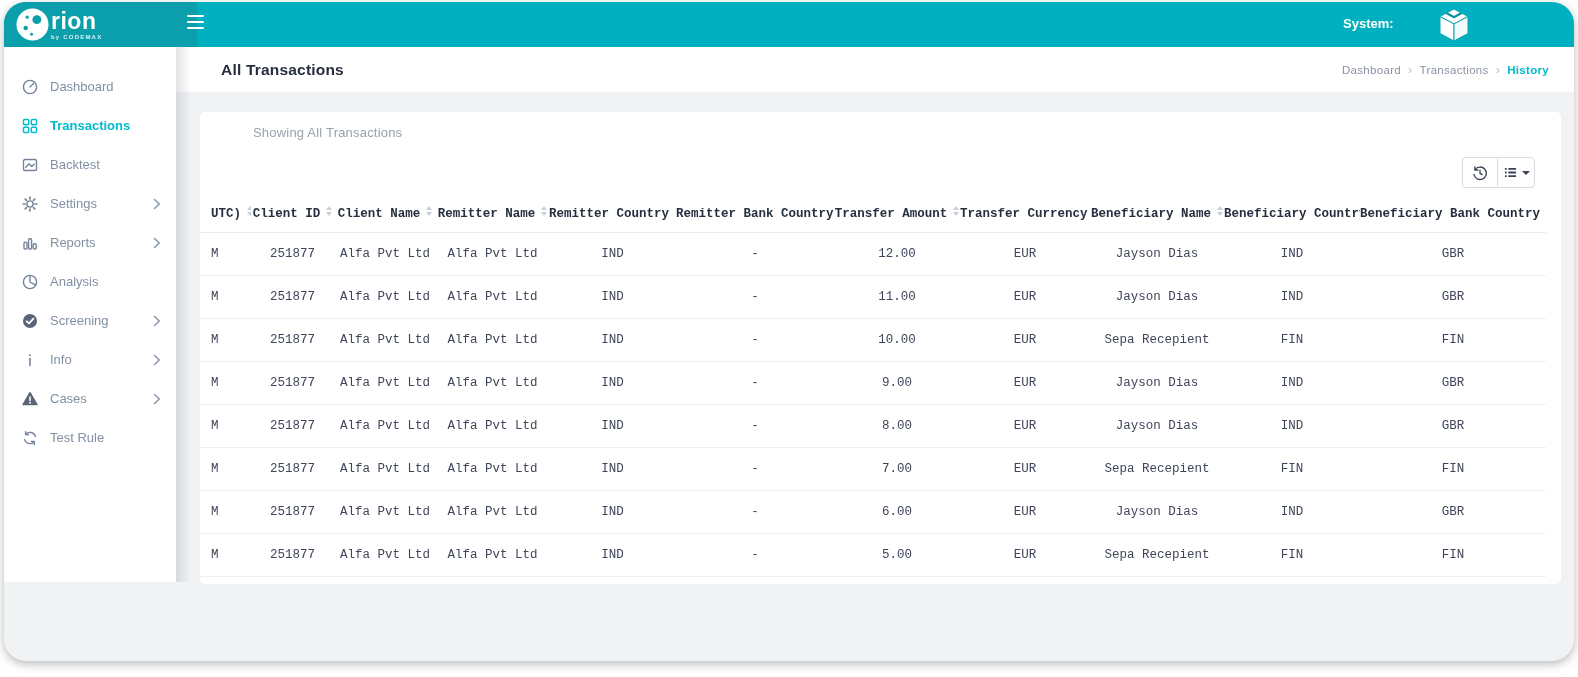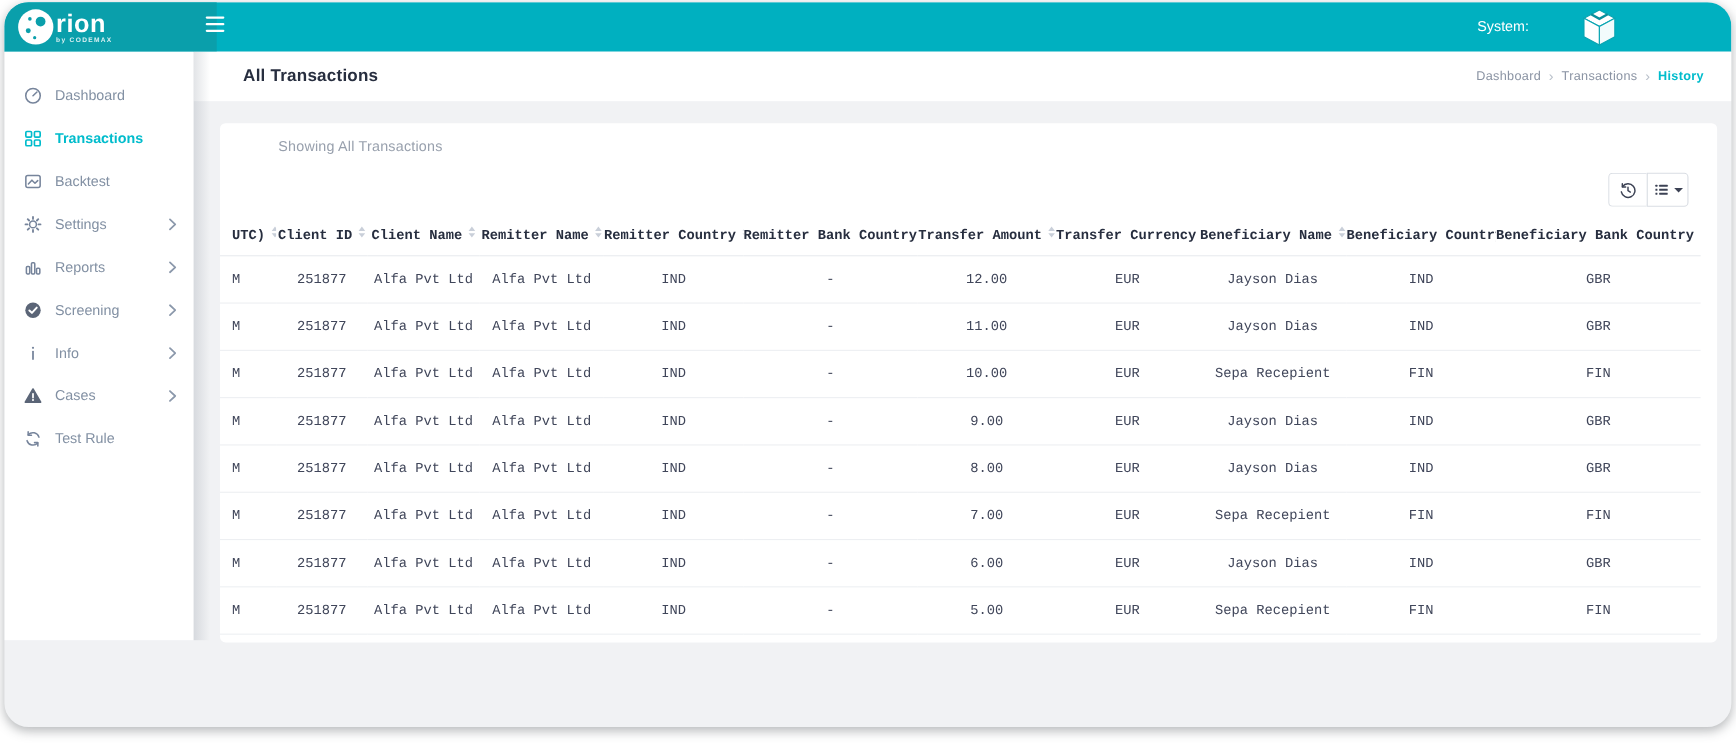--- a/index.html
+++ b/index.html
@@ -14,21 +14,21 @@
   .topbar { position:absolute; left:0; top:0; right:0; height:45px; background:#00b0c0; }
   .brand  { position:absolute; left:0; top:0; width:193px; height:45px; background:#0a9fab;
             display:flex; align-items:center; padding-left:11px; }
   .brand-name { color:#fff; font-weight:bold; font-size:23px; letter-spacing:.5px; line-height:1;
                 display:flex; flex-direction:column; margin-left:1px; }
   .brand-byline { font-size:6px; font-weight:bold; letter-spacing:1.2px; color:rgba(255,255,255,.85);
                   margin-top:1px; align-self:flex-end; }
   .menu-btn { position:absolute; left:183px; top:13px; width:17px; height:14px; cursor:pointer;
               display:flex; flex-direction:column; justify-content:space-between; }
   .menu-btn i { display:block; height:2px; background:#fff; border-radius:1px; }
-  .system-label { position:absolute; left:1339px; top:14px; color:#fff; font-weight:normal; font-size:13px; }
+  .system-label { position:absolute; left:1339px; top:14px; color:#fff; font-weight:bold; font-size:13px; }
   .cube { position:absolute; left:1433px; top:5px; width:34px; height:36px; cursor:pointer; }
 
   
   .sidebar { position:absolute; left:0; top:45px; width:172px; height:535px; background:#fff; padding-top:20px; }
   .side-item { height:39px; display:flex; align-items:center; padding-left:17px; padding-right:14px;
                color:#8290a3; font-size:13px; cursor:pointer; position:relative; }
   .side-item .s-icon { width:18px; height:18px; flex:0 0 18px; margin-right:11px; color:#76849b; }
   .side-item.active { color:#00bccc; font-weight:bold; }
   .side-item.active .s-icon { color:#00bccc; }
   .side-chevron { position:absolute; right:15px; top:14px; width:8px; height:12px; color:#8b98ab; }
@@ -174,20 +174,29 @@
         </svg>
       </span>
       <span>Reports</span>
       <span class="side-chevron">
         <svg width="8" height="12" viewBox="0 0 8 12" fill="none" stroke="currentColor" stroke-width="1.6" stroke-linecap="round" stroke-linejoin="round">
             <path d="M1.5 1.5 L6.3 6 L1.5 10.5"></path>
           </svg>
       </span>
     </div>
 
+    <div class="side-item">
+      <span class="s-icon">
+        <svg width="18" height="18" viewBox="0 0 18 18" fill="none" stroke="currentColor" stroke-width="1.4" stroke-linecap="round">
+          <circle cx="9" cy="9" r="6.6"></circle>
+            <path d="M9 9 L9 2.4 M9 9 L14.6 12.2"></path>
+        </svg>
+      </span>
+      <span>Analysis</span>
+    </div>
 
     <div class="side-item">
       <span class="s-icon">
         <svg width="18" height="18" viewBox="0 0 18 18">
           <circle cx="9" cy="9" r="7" fill="#5b6577"></circle>
           <path d="M5.7 9.3 L8 11.4 L12.4 6.7" fill="none" stroke="#ffffff" stroke-width="1.8" stroke-linecap="round" stroke-linejoin="round"></path>
         </svg>
       </span>
       <span>Screening</span>
       <span class="side-chevron">

